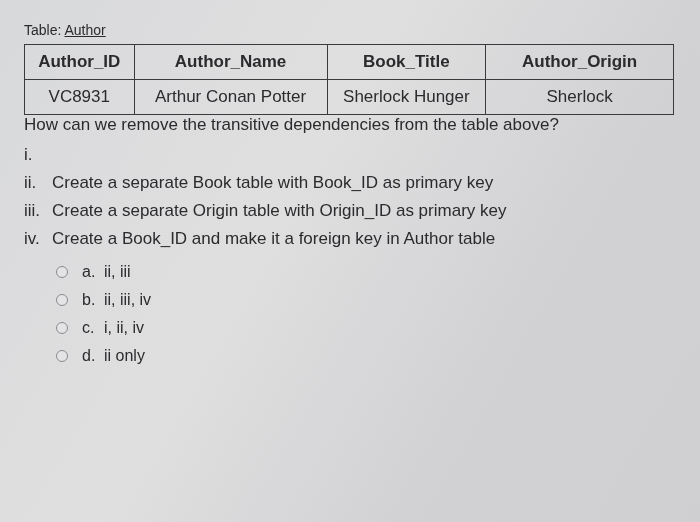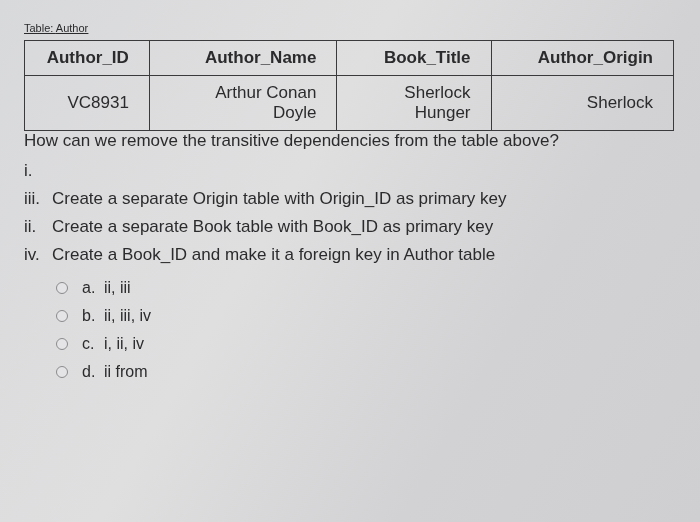--- a/index.html
+++ b/index.html
@@ -8,33 +8,32 @@
     width: 700px; height: 522px;
     background: linear-gradient(120deg, #d8d9db 0%, #e0dfe0 40%, #d2d1d3 70%, #cfcfd1 100%);
     font-family: Arial, Helvetica, sans-serif;
     color: #2b2b2d;
     overflow: hidden;
   }
   .page {
     padding: 22px 24px 0 24px;
   }
   .table-label {
-    font-size: 11px;
+    font-size: 14px;
     margin-bottom: 6px;
-    text-decoration: underline;
   }
   .table-label .tname { text-decoration: underline; }
   table {
     border-collapse: collapse;
     width: 650px;
   }
   th, td {
     border: 1px solid #3a3a3c;
-    padding: 7px 20px;
-    text-align: right;
+    padding: 7px 10px;
+    text-align: center;
     font-weight: normal;
     font-size: 17px;
   }
   th { font-weight: bold; }
   .col1 { width: 105px; }
   .col2 { width: 185px; }
   .col3 { width: 152px; }
   .col4 { width: 180px; }
   .question {
     font-size: 17px;
@@ -85,40 +84,40 @@
   <table>
     <tbody>
         <tr>
       <th class="col1">Author_ID</th>
       <th class="col2">Author_Name</th>
       <th class="col3">Book_Title</th>
       <th class="col4">Author_Origin</th>
     </tr>
     <tr>
       <td>VC8931</td>
-      <td>Arthur Conan Doyle</td>
+      <td>Arthur Conan Potter</td>
       <td>Sherlock Hunger</td>
       <td>Sherlock</td>
     </tr>
   </tbody>
     </table>
 
   <div class="question">How can we remove the transitive dependencies from the table above?</div>
 
   <div class="stems">
     <div class="stem-row">
       <span class="stem-num">i.</span>
     </div>
     <div class="stem-row">
+      <span class="stem-num">ii.</span>
+      <span>Create a separate Book table with Book_ID as primary key</span>
+    </div>
+    <div class="stem-row">
       <span class="stem-num">iii.</span>
       <span>Create a separate Origin table with Origin_ID as primary key</span>
-    </div>
-    <div class="stem-row">
-      <span class="stem-num">ii.</span>
-      <span>Create a separate Book table with Book_ID as primary key</span>
     </div>
     <div class="stem-row">
       <span class="stem-num">iv.</span>
       <span>Create a Book_ID and make it a foreign key in Author table</span>
     </div>
   </div>
 
   <div class="options">
     <div class="opt-row">
       <span class="radio"></span>
@@ -131,17 +130,17 @@
       <span>ii, iii, iv</span>
     </div>
     <div class="opt-row">
       <span class="radio"></span>
       <span class="opt-letter">c.</span>
       <span>i, ii, iv</span>
     </div>
     <div class="opt-row">
       <span class="radio"></span>
       <span class="opt-letter">d.</span>
-      <span>ii from</span>
+      <span>ii only</span>
     </div>
   </div>
 
 </div>
 
 </body></html>

